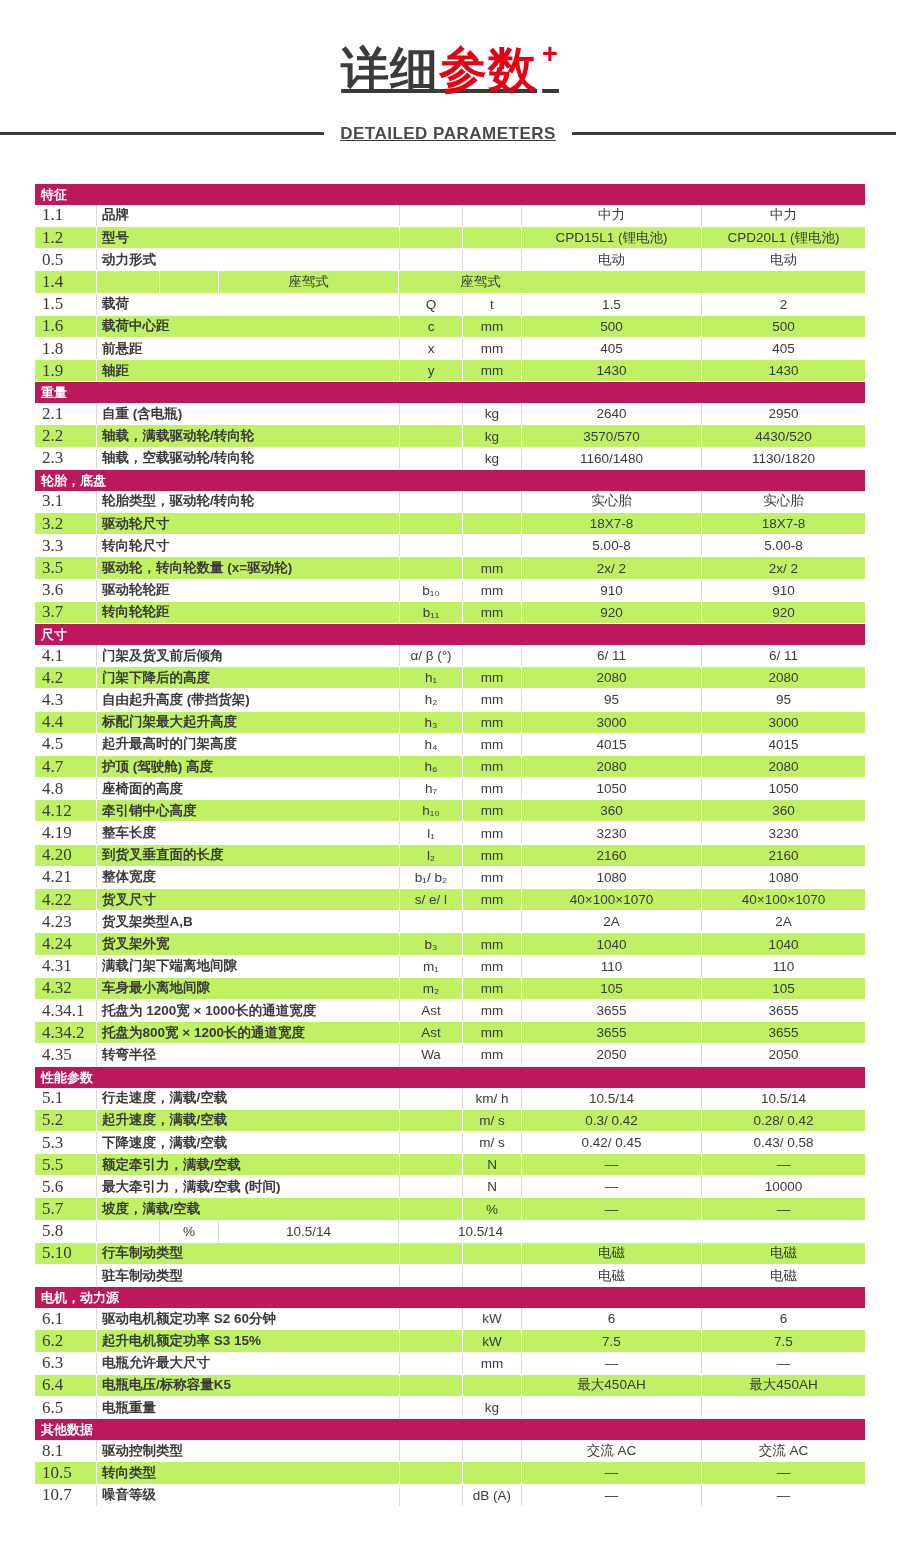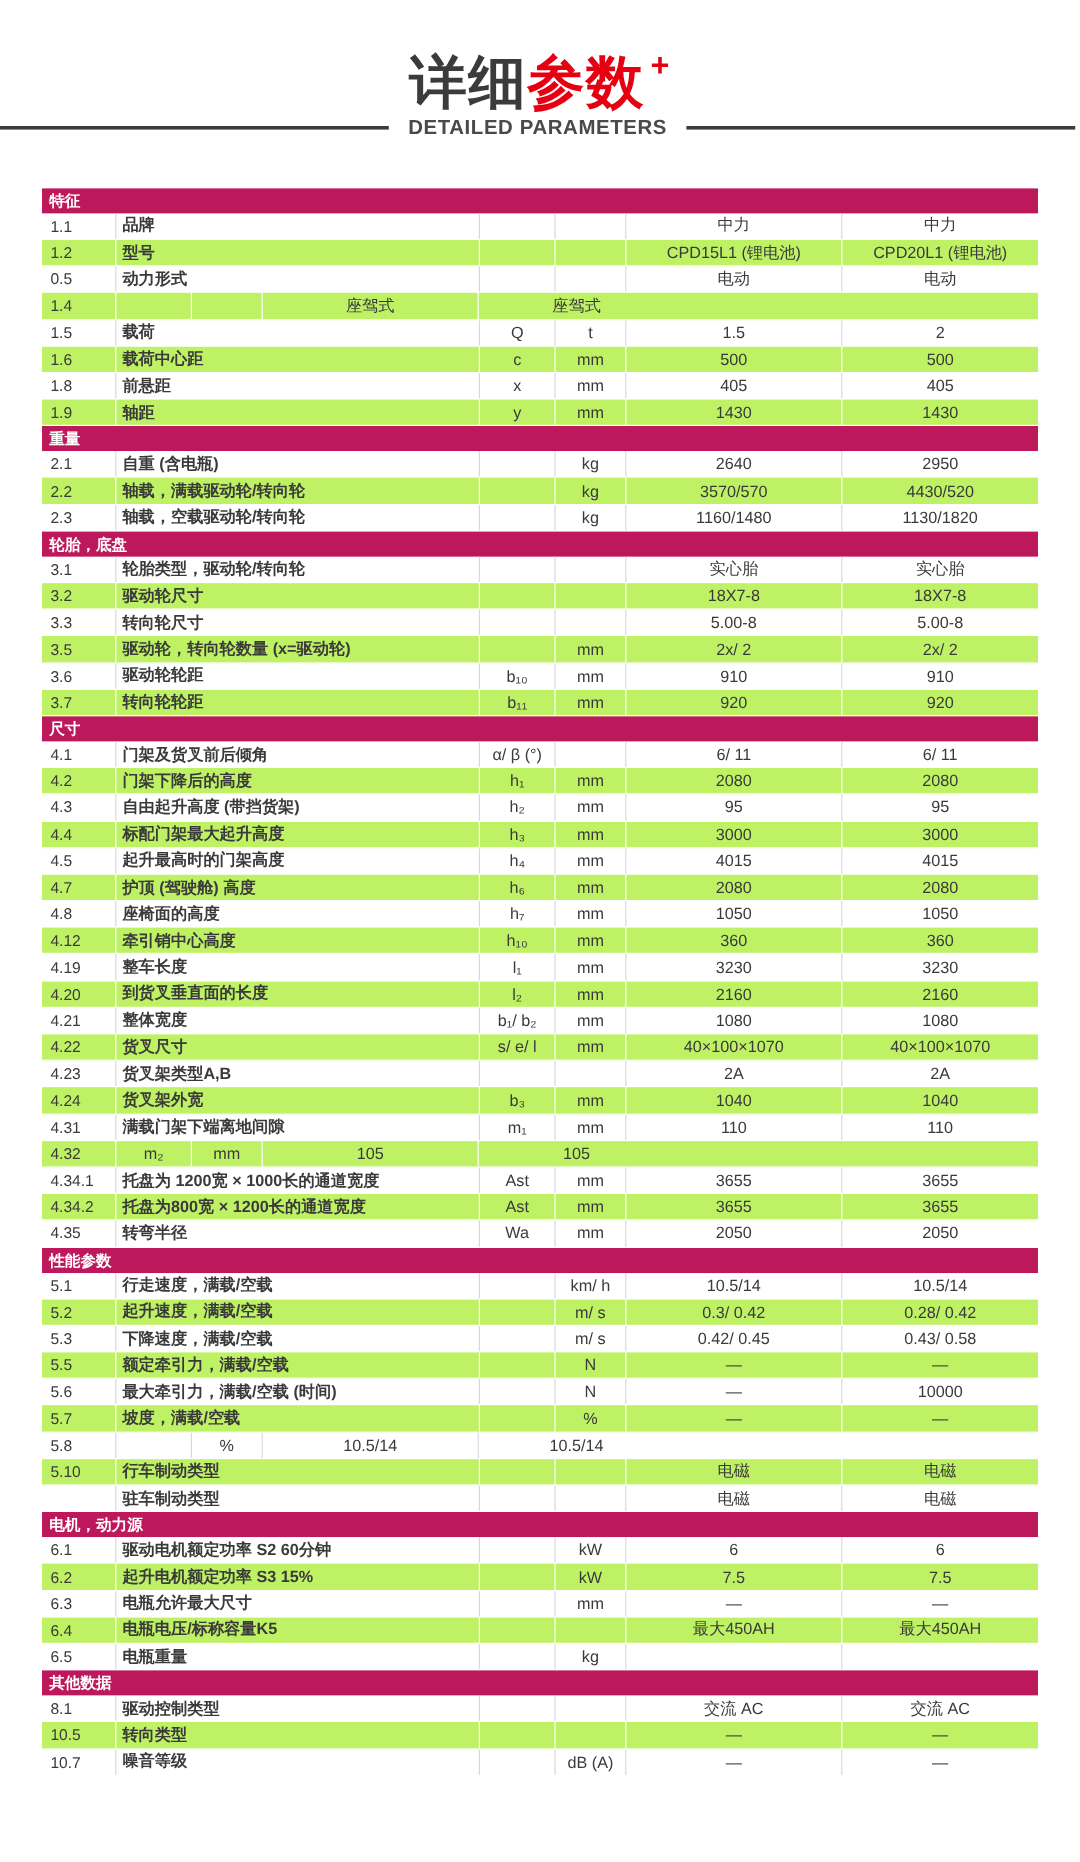--- a/index.html
+++ b/index.html
@@ -2,32 +2,32 @@
 <html><head>
 <meta charset="utf-8">
 <style>
   html,body{margin:0;padding:0;}
   body{
     width:900px;height:1552px;background:#ffffff;
     font-family:"Liberation Sans","DejaVu Sans",sans-serif;
     color:#3a3a3a;overflow:hidden;
   }
   
-  .page-header{padding-top:44px;text-align:center;}
+  .page-header{padding-top:44px;text-align:center;text-decoration:underline;}
   .main-title{
     margin:0;font-size:48px;font-weight:bold;color:#3b3b3b;
     line-height:1.1;letter-spacing:1px;
   }
   .main-title .red{color:#e60012;}
   .main-title sup{
     font-size:27px;font-weight:bold;color:#e60012;
     vertical-align:top;position:relative;top:-4px;margin-left:5px;
   }
   .subtitle-row{
-    display:flex;align-items:center;margin-top:0;width:896px;
+    display:flex;align-items:center;margin-top:27px;width:896px;
   }
   .hline{flex:1;height:3px;background:#3c3c3c;}
   .subtitle{
     margin:0 16px;font-size:17px;font-weight:bold;color:#4a4a4a;
     letter-spacing:0.5px;white-space:nowrap;
   }
   
   .spec-table{margin:40px 35px 0 35px;width:830px;}
   .section-header{
     height:21px;line-height:21px;background:#be185d;color:#ffffff;
@@ -38,21 +38,21 @@
     border-bottom:1px solid #ffffff;font-size:13.5px;color:#3a3a3a;
     background:#ffffff;
   }
   .row.alt{background:#bef264;}
   .cell{
     box-sizing:border-box;border-right:1px solid #d9d9d9;
     display:flex;align-items:center;overflow:hidden;white-space:nowrap;
   }
   .row.alt .cell{border-right-color:#ffffff;}
   .cell:last-child{border-right:none;}
-  .c-num  {width:62px;padding-left:7px;font-size:13px;}
+  .c-num  {width:62px;padding-left:7px;font-size:17px;font-family:Liberation Serif, serif;}
   .c-label{width:303px;padding-left:5px;font-weight:bold;}
   .c-sym  {width:63px;justify-content:center;}
   .c-unit {width:59px;justify-content:center;}
   .c-v1   {width:180px;justify-content:center;}
   .c-v2   {width:163px;justify-content:center;}
 </style>
 </head>
 <body>
 
 <header class="page-header">
@@ -320,20 +320,21 @@
       <div class="row">
         <div class="cell c-num">4.31</div>
         <div class="cell c-label">满载门架下端离地间隙</div>
         <div class="cell c-sym">m₁</div>
         <div class="cell c-unit">mm</div>
         <div class="cell c-v1">110</div>
         <div class="cell c-v2">110</div>
       </div>
       <div class="row alt">
         <div class="cell c-num">4.32</div>
+        <div class="cell c-label">车身最小离地间隙</div>
         <div class="cell c-sym">m₂</div>
         <div class="cell c-unit">mm</div>
         <div class="cell c-v1">105</div>
         <div class="cell c-v2">105</div>
       </div>
       <div class="row">
         <div class="cell c-num">4.34.1</div>
         <div class="cell c-label">托盘为 1200宽 × 1000长的通道宽度</div>
         <div class="cell c-sym">Ast</div>
         <div class="cell c-unit">mm</div>

